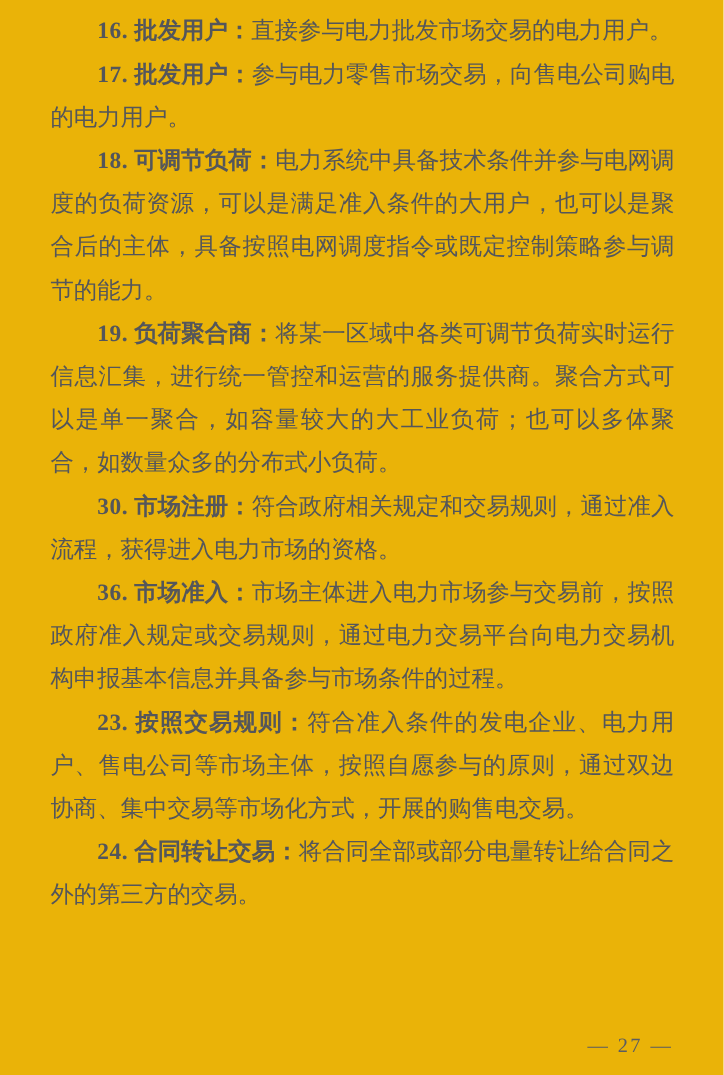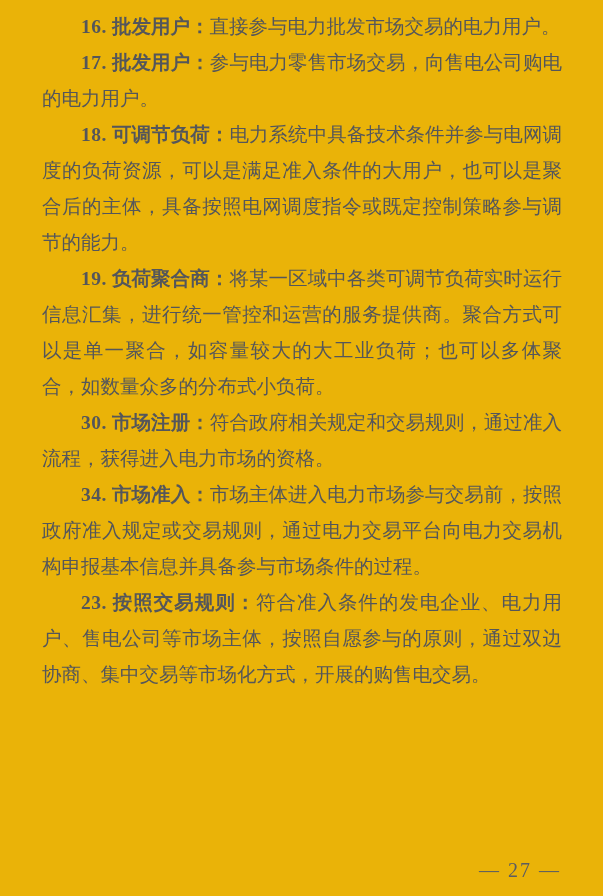--- a/index.html
+++ b/index.html
@@ -38,21 +38,21 @@
   .item-term {
     font-weight: bold;
   }
   .item-definition {
     font-weight: normal;
   }
   .page-number {
     position: absolute;
     right: 42px;
     bottom: 14px;
-    font-size: 20px;
+    font-size: 17px;
     letter-spacing: 2px;
     color: #5b5d62;
     margin-left: 36px;
   }
 </style>
 </head>
 <body>
 
 <div class="page">
   <div class="content">
@@ -60,22 +60,23 @@
     <p class="para"><span class="item-number">16.</span><span class="item-term">批发用户：</span><span class="item-definition">直接参与电力批发市场交易的电力用户。</span></p>
 
     <p class="para"><span class="item-number">17.</span><span class="item-term">批发用户：</span><span class="item-definition">参与电力零售市场交易，向售电公司购电的电力用户。</span></p>
 
     <p class="para"><span class="item-number">18.</span><span class="item-term">可调节负荷：</span><span class="item-definition">电力系统中具备技术条件并参与电网调度的负荷资源，可以是满足准入条件的大用户，也可以是聚合后的主体，具备按照电网调度指令或既定控制策略参与调节的能力。</span></p>
 
     <p class="para"><span class="item-number">19.</span><span class="item-term">负荷聚合商：</span><span class="item-definition">将某一区域中各类可调节负荷实时运行信息汇集，进行统一管控和运营的服务提供商。聚合方式可以是单一聚合，如容量较大的大工业负荷；也可以多体聚合，如数量众多的分布式小负荷。</span></p>
 
     <p class="para"><span class="item-number">30.</span><span class="item-term">市场注册：</span><span class="item-definition">符合政府相关规定和交易规则，通过准入流程，获得进入电力市场的资格。</span></p>
 
-    <p class="para"><span class="item-number">34.</span><span class="item-term">市场准入：</span><span class="item-definition">市场主体进入电力市场参与交易前，按照政府准入规定或交易规则，通过电力交易平台向电力交易机构申报基本信息并具备参与市场条件的过程。</span></p>
+    <p class="para"><span class="item-number">36.</span><span class="item-term">市场准入：</span><span class="item-definition">市场主体进入电力市场参与交易前，按照政府准入规定或交易规则，通过电力交易平台向电力交易机构申报基本信息并具备参与市场条件的过程。</span></p>
 
 
     <p class="para"><span class="item-number">23.</span><span class="item-term">按照交易规则：</span><span class="item-definition">符合准入条件的发电企业、电力用户、售电公司等市场主体，按照自愿参与的原则，通过双边协商、集中交易等市场化方式，开展的购售电交易。</span></p>
 
+    <p class="para"><span class="item-number">24.</span><span class="item-term">合同转让交易：</span><span class="item-definition">将合同全部或部分电量转让给合同之外的第三方的交易。</span></p>
 
   </div>
 
   <div class="page-number">— 27 —</div>
 </div>
 
 </body></html>

